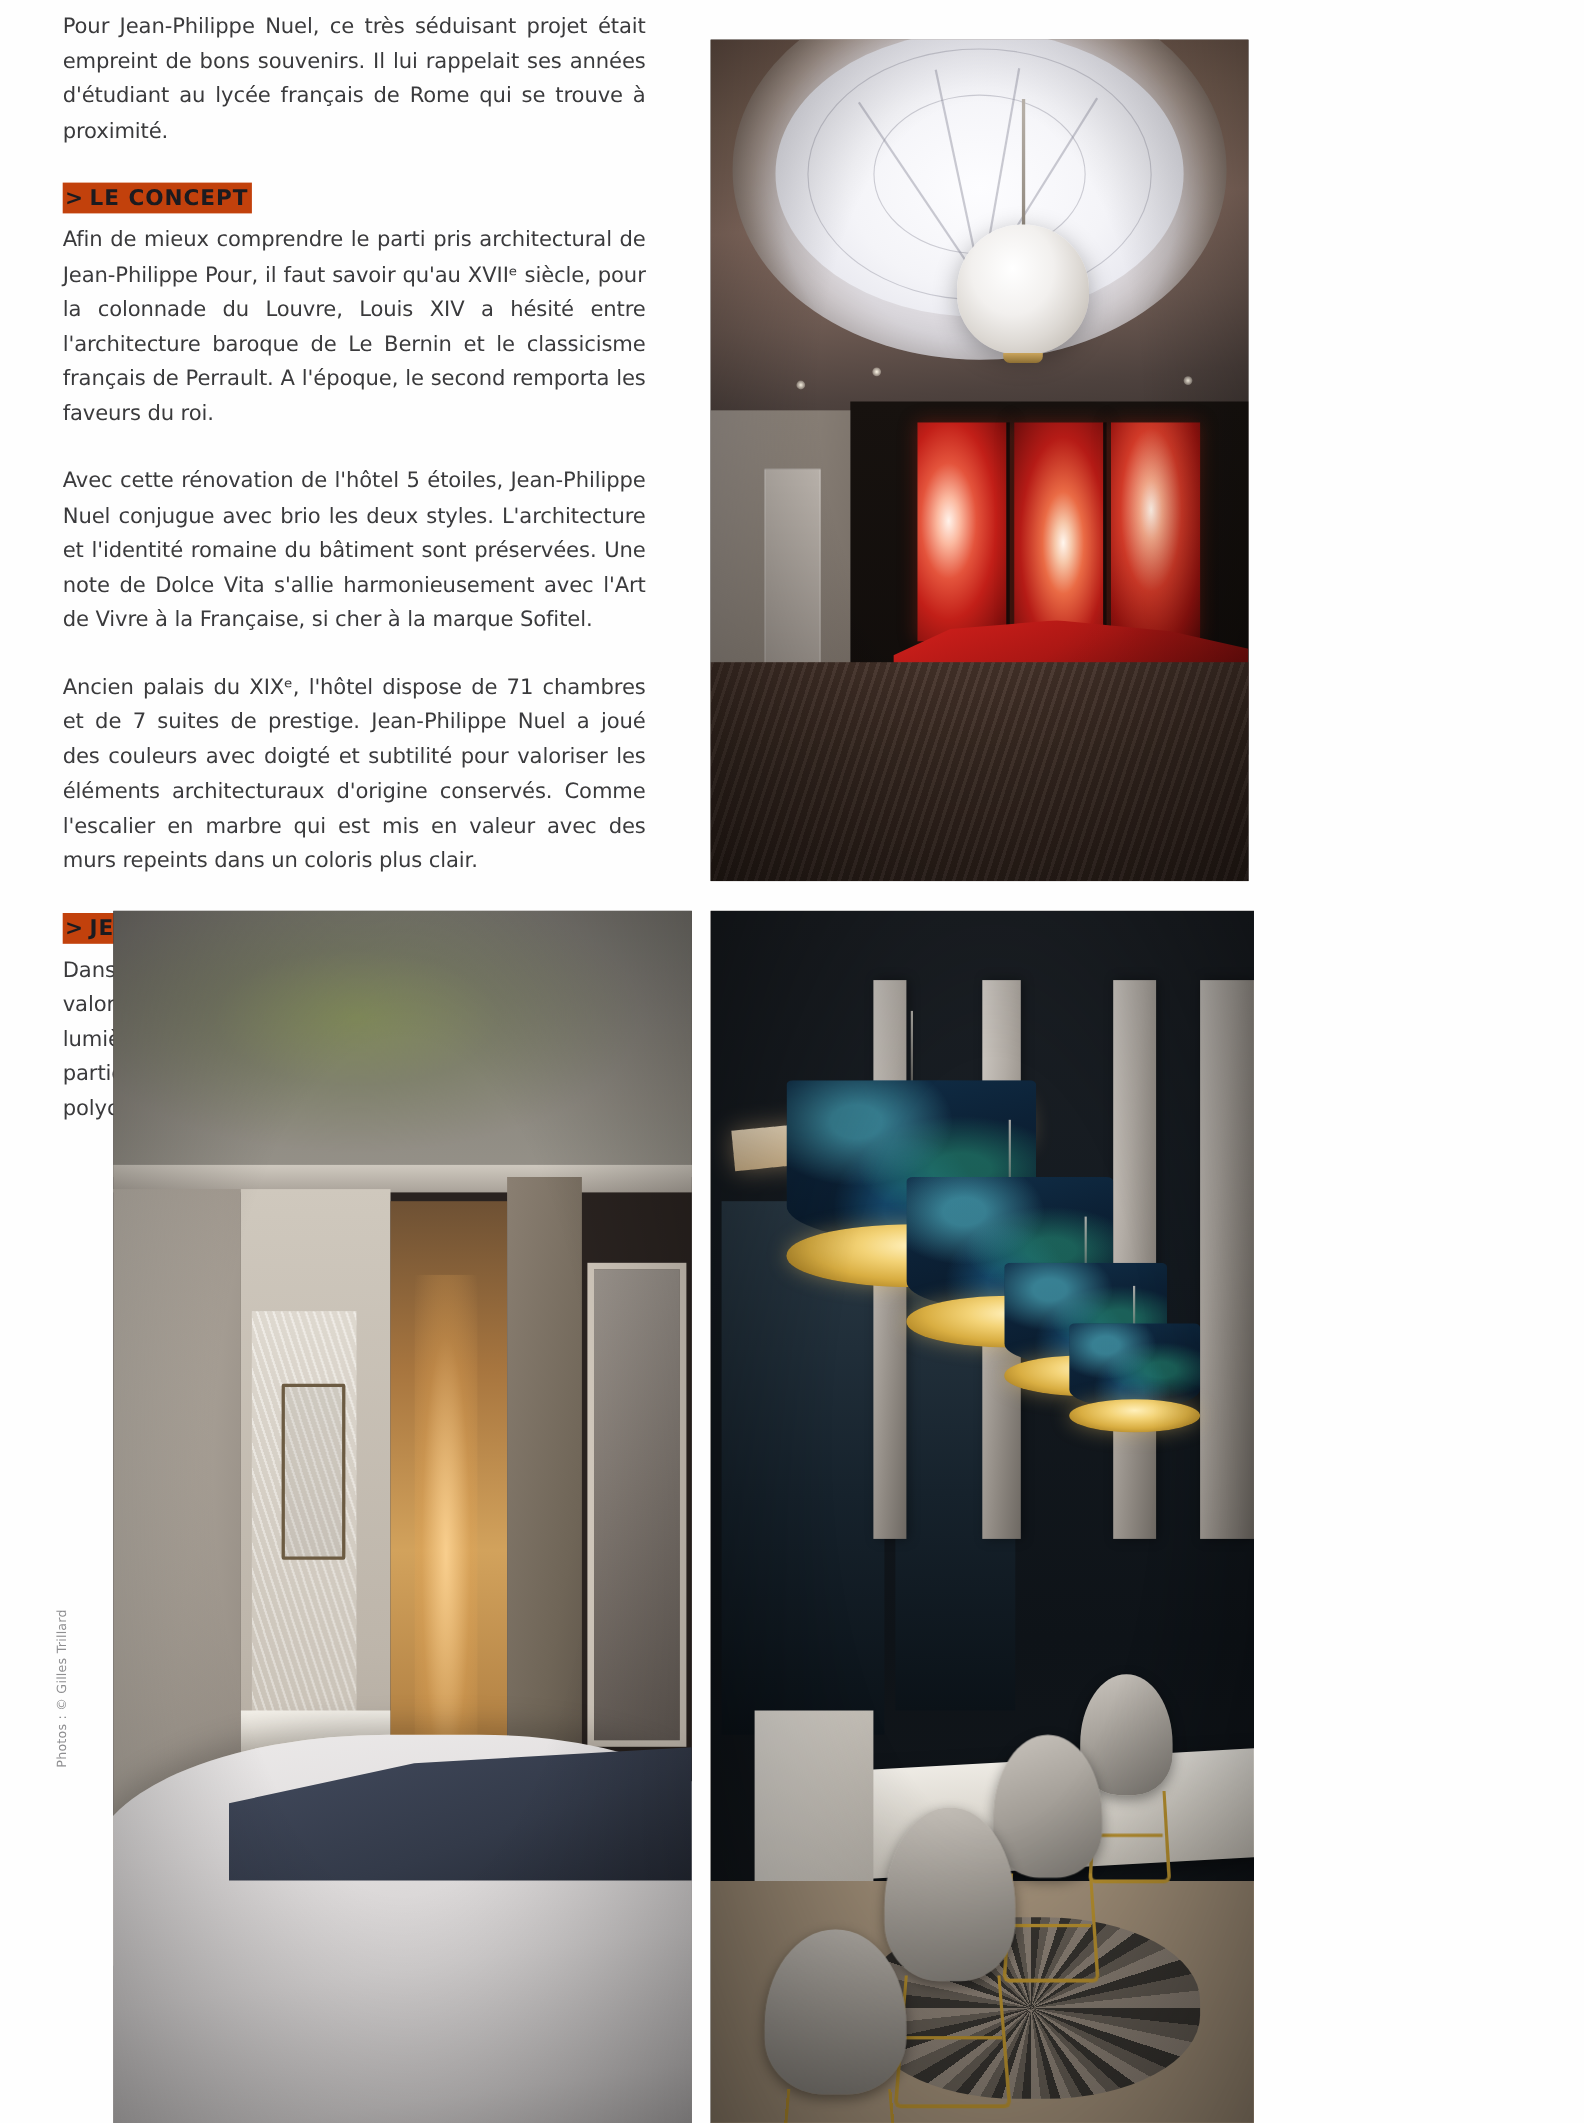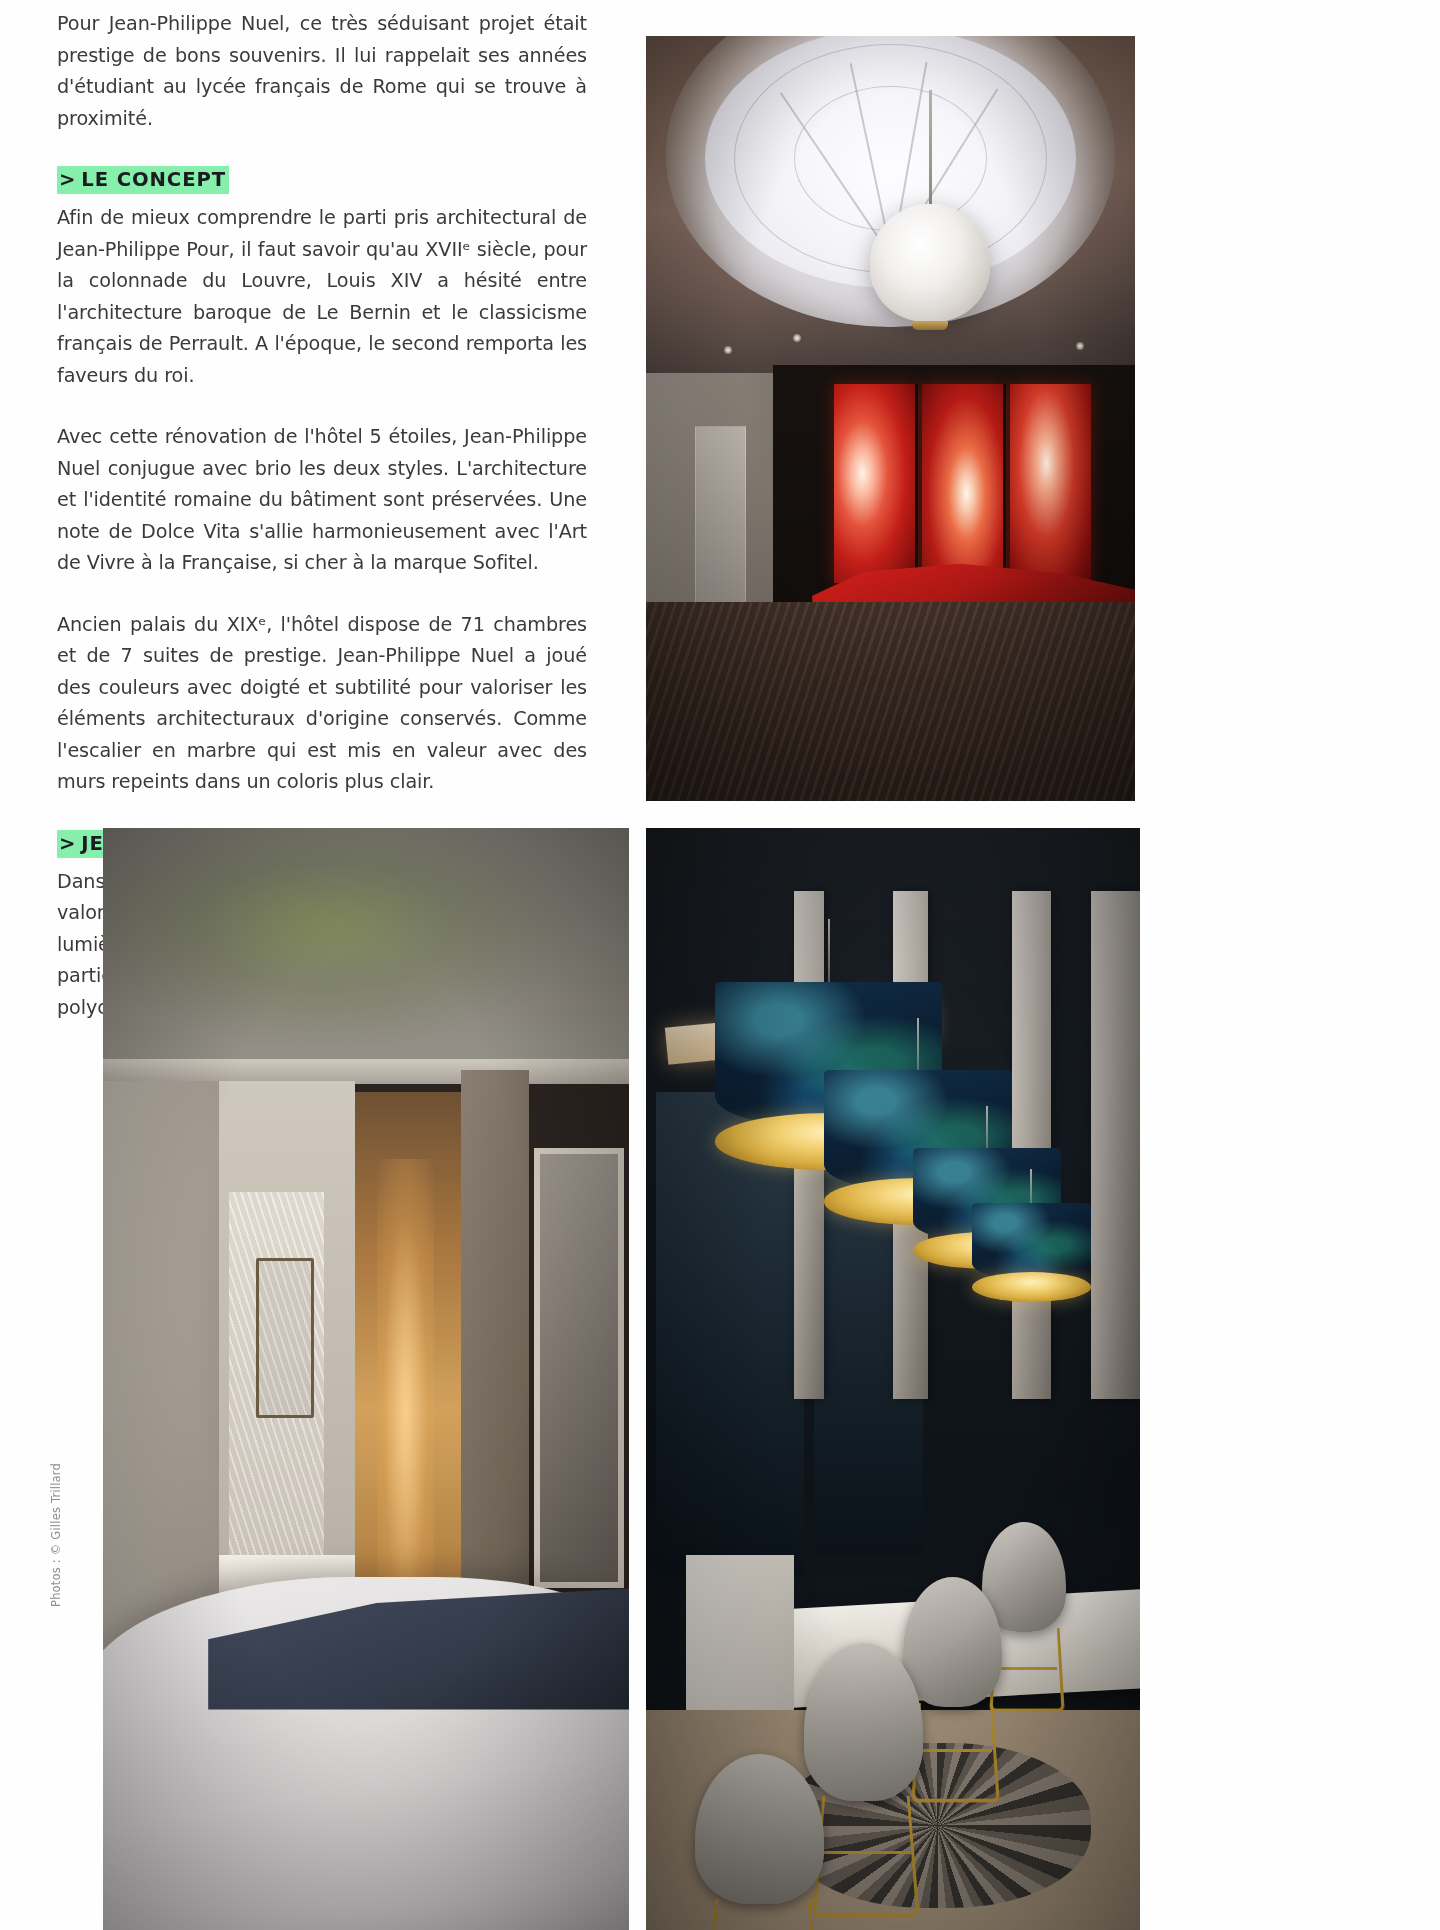--- a/index.html
+++ b/index.html
@@ -41,21 +41,21 @@
   }
   .para.tight { margin-bottom: 27px; }
 
   .heading {
     display: block;
     margin: 0 0 5px 0;
     padding: 2px 0 3px 0;
   }
   .heading-inner {
     display: inline;
-    background: #86efac;
+    background: #c2410c;
     color: #1b1b20;
     font-family: "DejaVu Sans", sans-serif;
     font-size: 19.6px;
     font-weight: bold;
     letter-spacing: 0.9px;
     line-height: 28px;
     padding: 2px 3px 3px 2px;
     box-decoration-break: clone;
     margin-top: 31px;
     -webkit-box-decoration-break: clone;
@@ -392,21 +392,21 @@
     text-align: left;
   }
 </style>
 </head>
 <body>
 
 <div class="page">
 
   <div class="text-column">
 
-    <p class="para">Pour Jean-Philippe Nuel, ce très séduisant projet était prestige de bons souvenirs. Il lui rappelait ses années d'étudiant au lycée français de Rome qui se trouve à proximité.</p>
+    <p class="para">Pour Jean-Philippe Nuel, ce très séduisant projet était empreint de bons souvenirs. Il lui rappelait ses années d'étudiant au lycée français de Rome qui se trouve à proximité.</p>
 
     <div class="heading">
       <span class="heading-inner">
         <span class="chev">&gt;</span><span>LE CONCEPT</span>
       </span>
     </div>
     <p class="para">Afin de mieux comprendre le parti pris architectural de Jean-Philippe Pour, il faut savoir qu'au XVIIᵉ siècle, pour la colonnade du Louvre, Louis XIV a hésité entre l'architecture baroque de Le Bernin et le classicisme français de Perrault. A l'époque, le second remporta les faveurs du roi.</p>
     <p class="para">Avec cette rénovation de l'hôtel 5 étoiles, Jean-Philippe Nuel conjugue avec brio les deux styles. L'architecture et l'identité romaine du bâtiment sont préservées. Une note de Dolce Vita s'allie harmonieusement avec l'Art de Vivre à la Française, si cher à la marque Sofitel.</p>
 
     <p class="para">Ancien palais du XIXᵉ, l'hôtel dispose de 71 chambres et de 7 suites de prestige. Jean-Philippe Nuel a joué des couleurs avec doigté et subtilité pour valoriser les éléments architecturaux d'origine conservés. Comme l'escalier en marbre qui est mis en valeur avec des murs repeints dans un coloris plus clair.</p>

